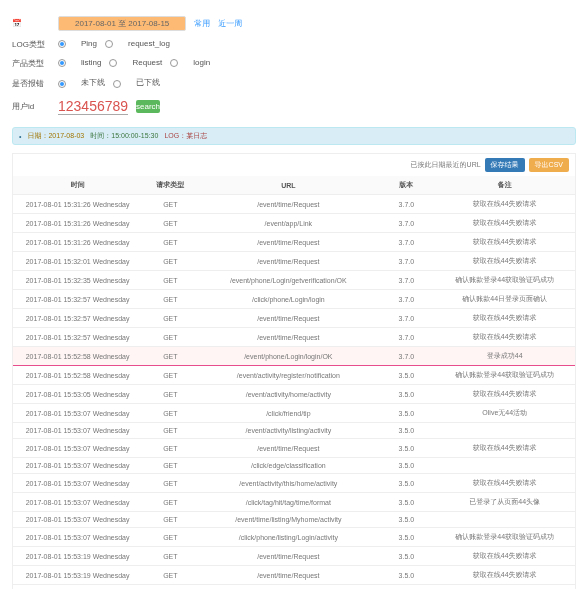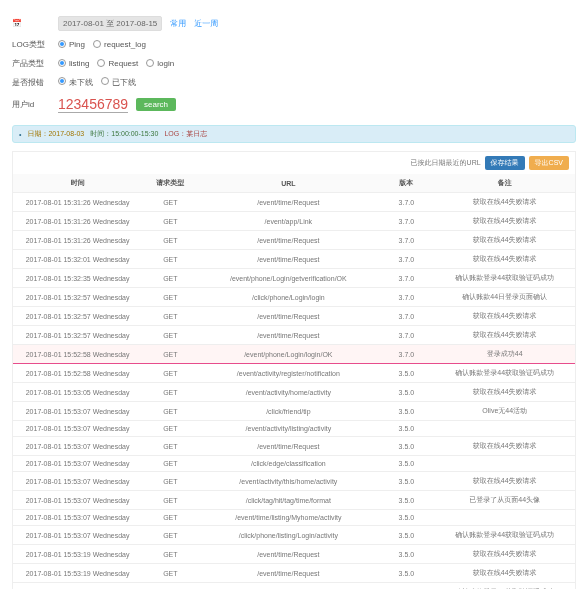--- a/index.html
+++ b/index.html
@@ -16,54 +16,54 @@
     display: flex;
     align-items: center;
     gap: 8px;
     padding: 4px 0;
     font-size: 8px;
     color: #666;
   }
   .row .label { width: 38px; white-space: nowrap; color:#555; }
   .radio {
     display: inline-flex;
-    align-items: flex-start;
-    gap: 3px;
+    align-items: flex-end;
+    gap: 15px;
     margin-right: 8px;
     color: #555;
   }
   .radio .dot {
     display: inline-block;
     width: 8px; height: 8px;
     border: 1px solid #999;
     border-radius: 50%;
     position: relative;
   }
   .radio .dot.checked::after {
     content: "";
     position: absolute;
     top: 1px; left: 1px;
     width: 4px; height: 4px;
     background: #3399ff;
     border-radius: 50%;
   }
   .tag {
     display: inline-block;
-    padding: 1px 4px;
+    padding: 1px 16px;
     border: 1px solid #ddd;
     border-radius: 2px;
-    background: #e5e5e5;
+    background: #fdba74;
     color:#666;
     text-align:center;
   }
   .link { color: #3399ff; cursor: pointer; }
   .btn-search {
     background: #5cb85c;
     color: #fff;
-    padding: 2px 8px;
+    padding: 2px 0;
     border: none;
     border-radius: 2px;
     font-size: 8px;
     cursor: pointer;
   }
   .btn-blue {
     background: #337ab7;
     color: #fff;
     padding: 2px 6px;
     border: none;

